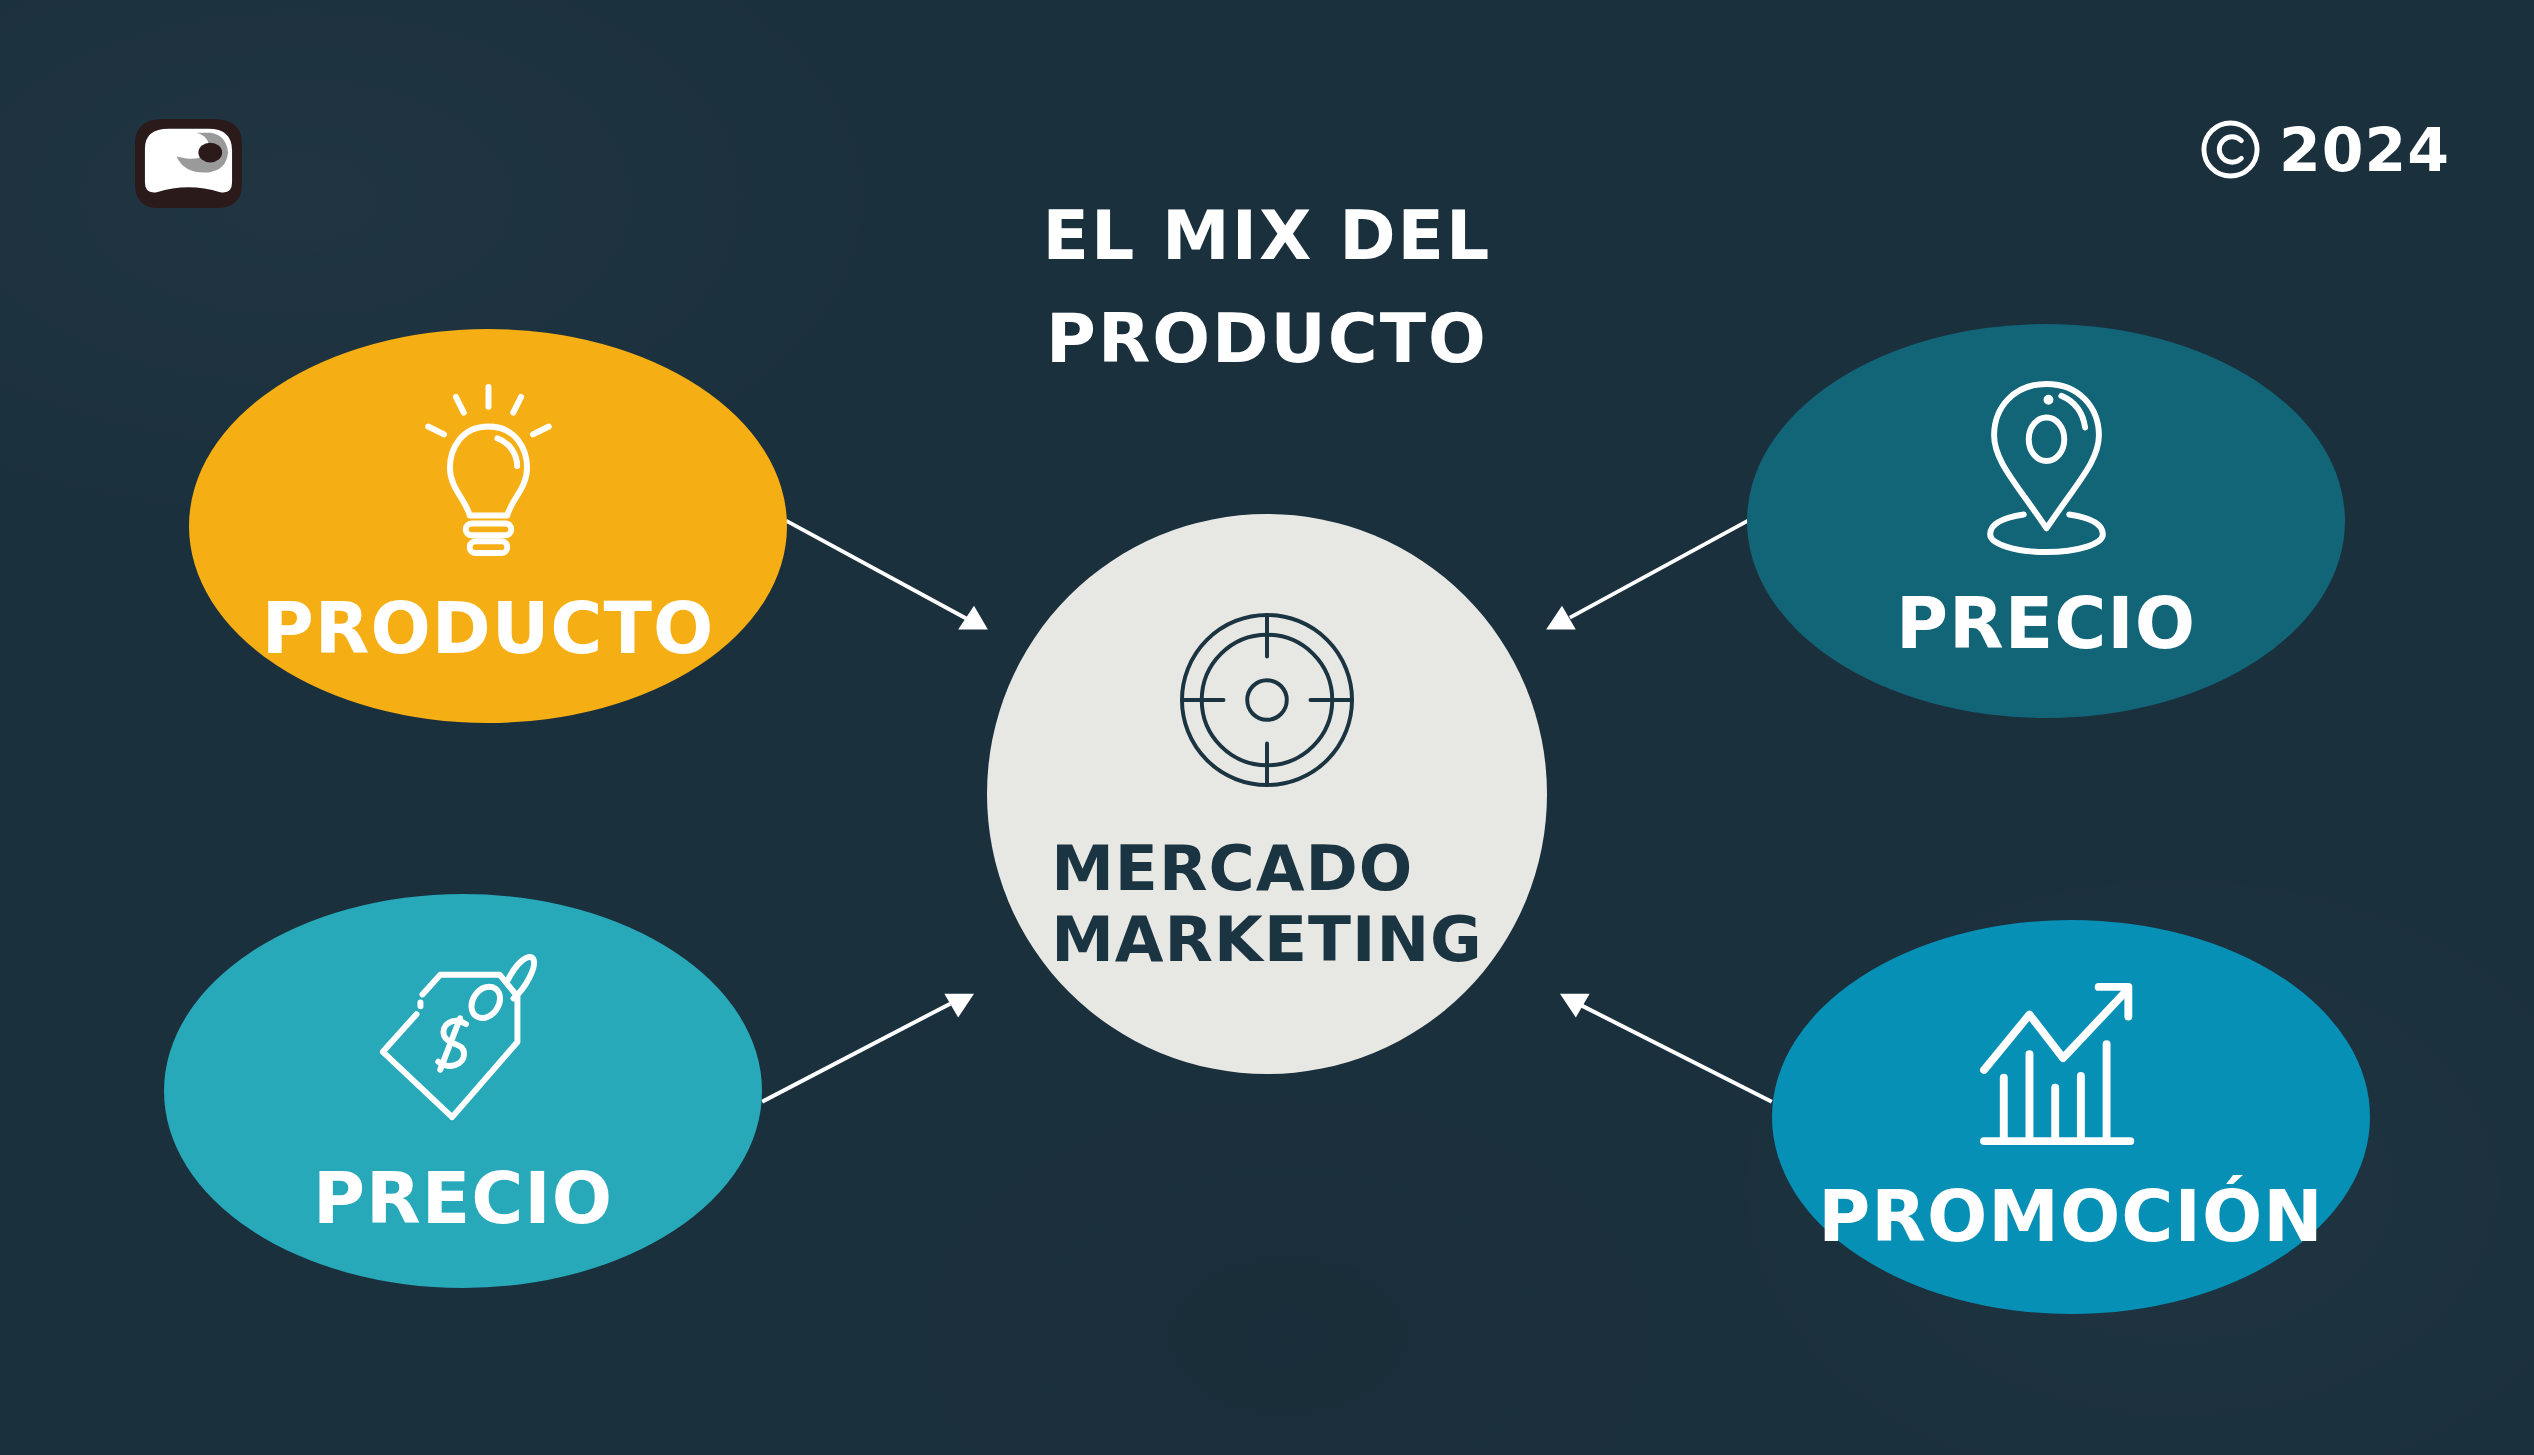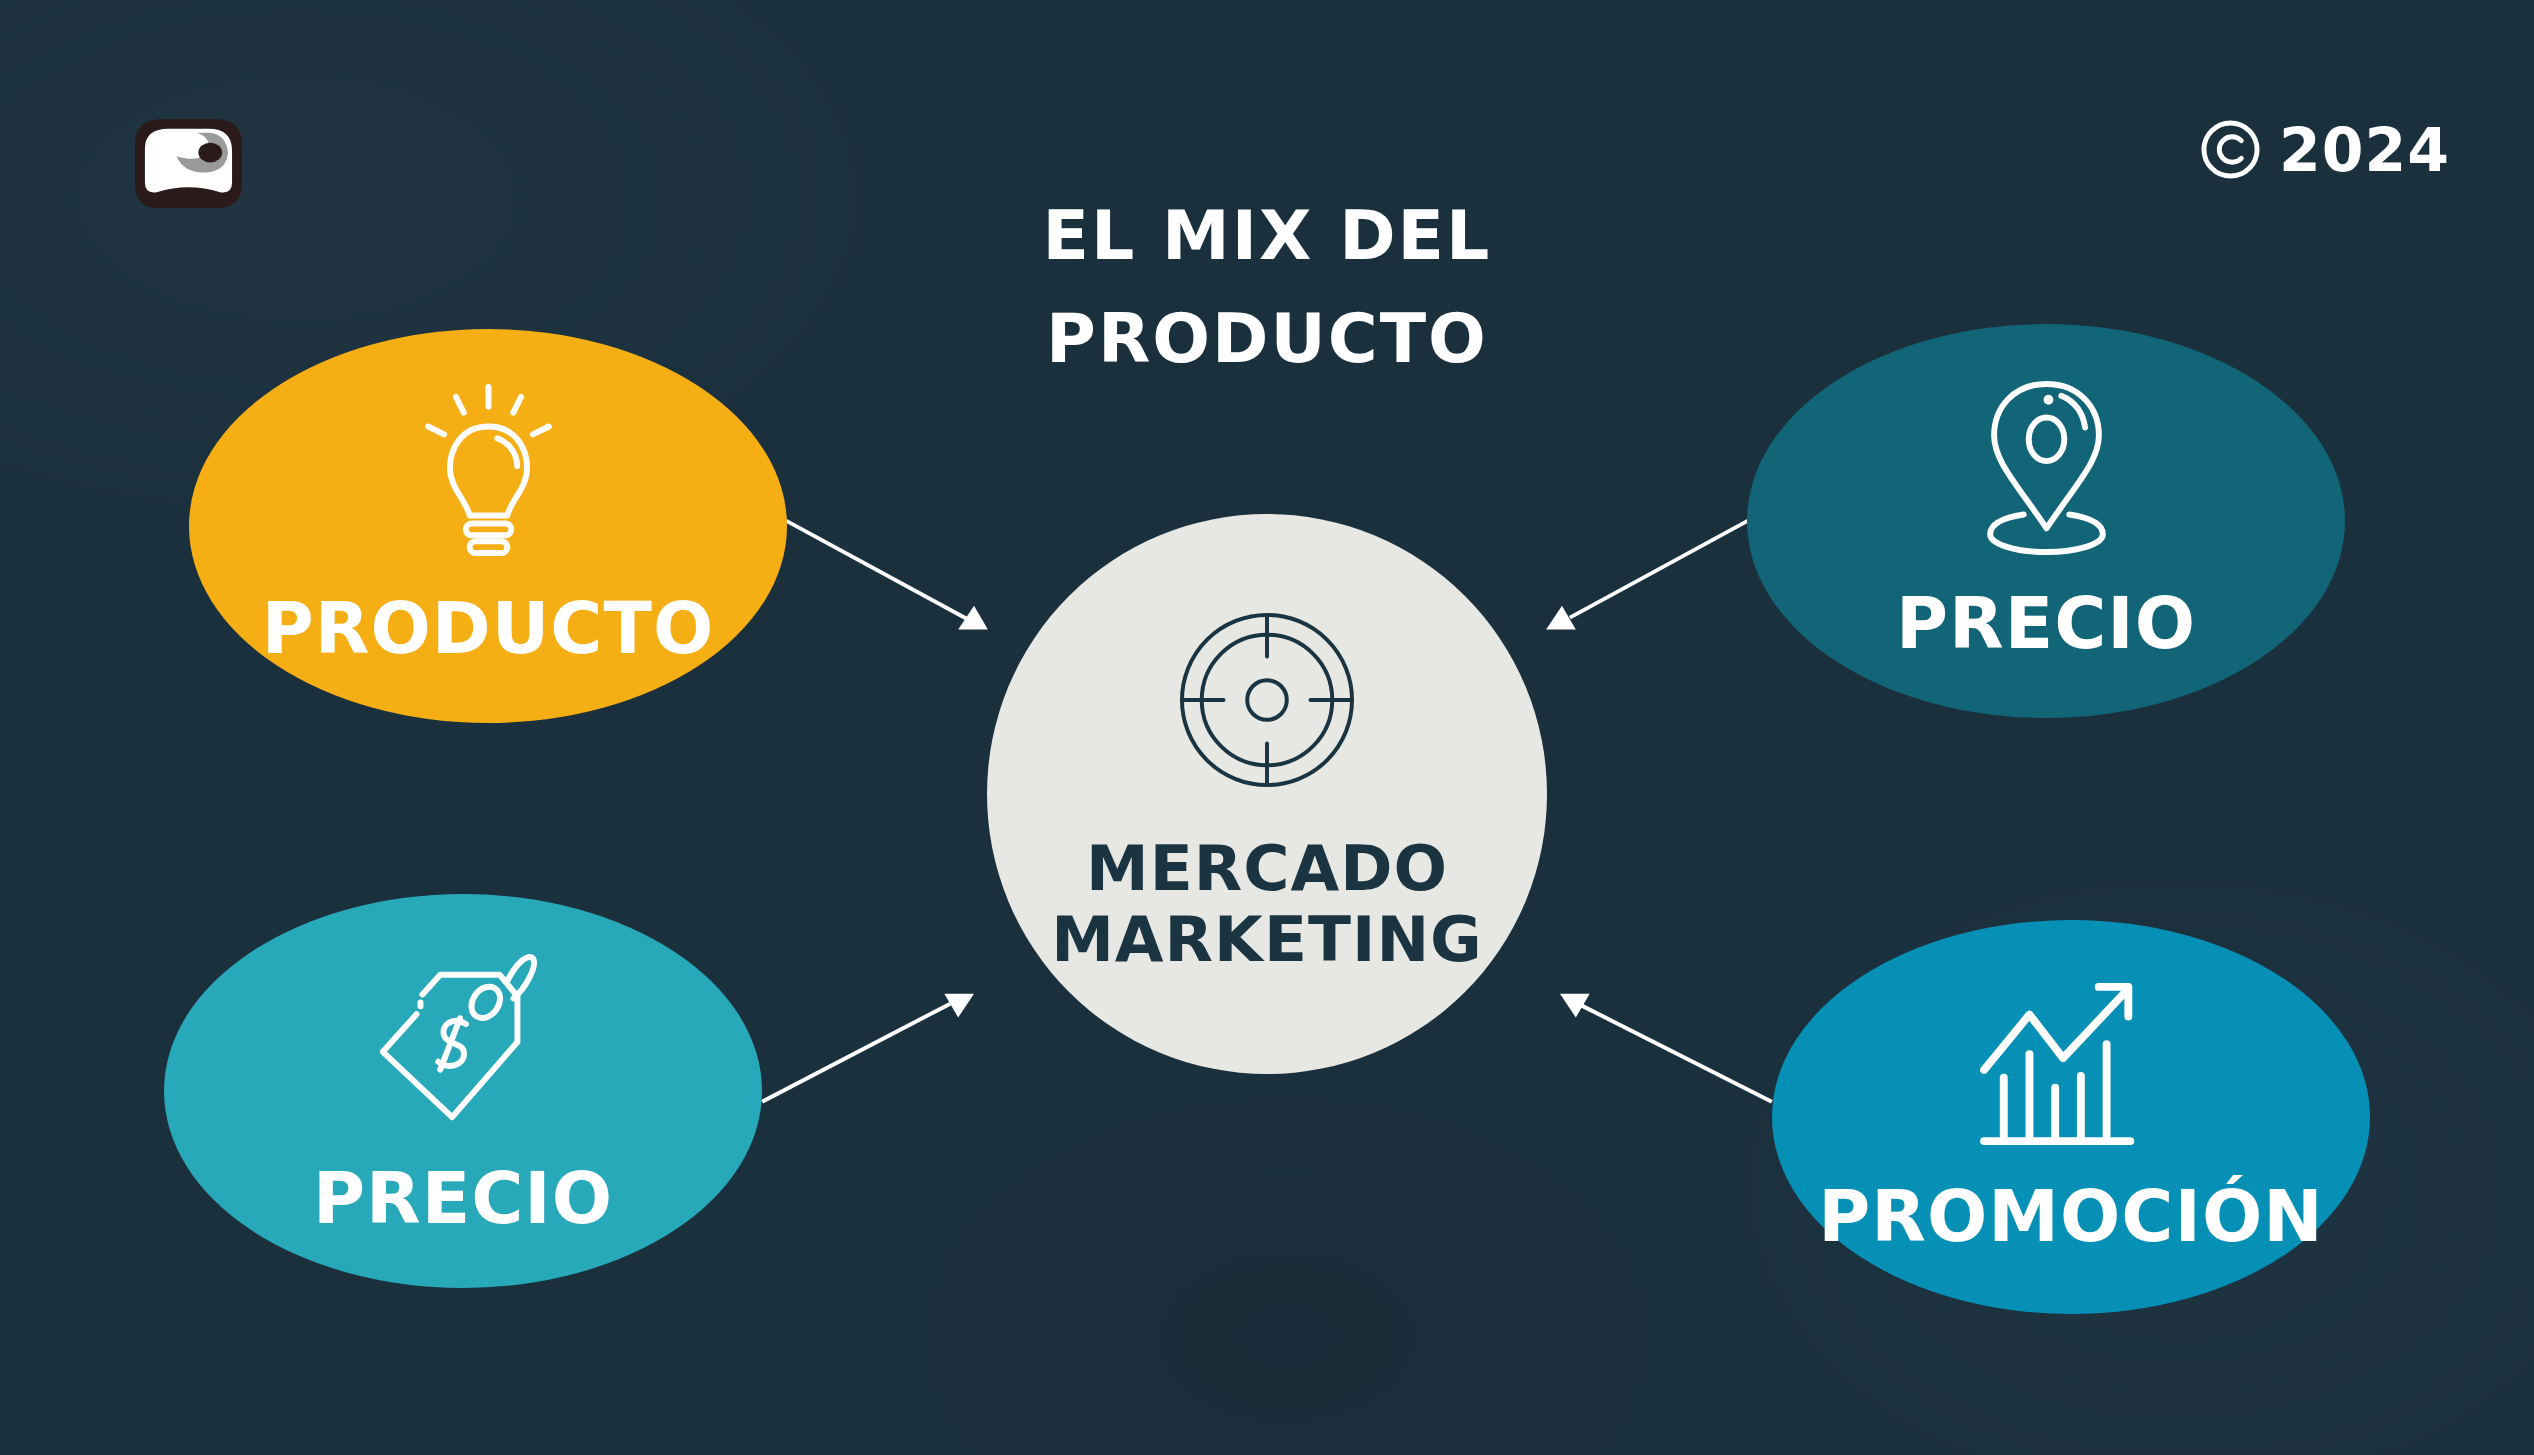--- a/index.html
+++ b/index.html
@@ -36,21 +36,21 @@
   .node .label {
     font-weight:bold; font-size:71px; letter-spacing:1px; margin-top:26px; white-space:nowrap;
   }
   .node svg { display:block; }
   .center {
     position:absolute; left:987px; top:514px; width:560px; height:560px; border-radius:50%;
     background:#e7e7e4; display:flex; flex-direction:column; align-items:center; justify-content:center;
     color:#1b3441;
   }
   .center .label {
-    font-weight:bold; font-size:63px; line-height:71px; text-align:center; margin-top:46px; letter-spacing:1px;
+    font-weight:bold; font-size:63px; line-height:71px; text-align:left; margin-top:46px; letter-spacing:1px;
   }
   .arrows { position:absolute; left:0; top:0; width:2534px; height:1455px; pointer-events:none; }
 </style>
 </head>
 <body>
 
 <div class="bg-texture"></div>
 
 <div class="logo">
   <svg width="125" height="101" viewBox="0 0 126 102">

